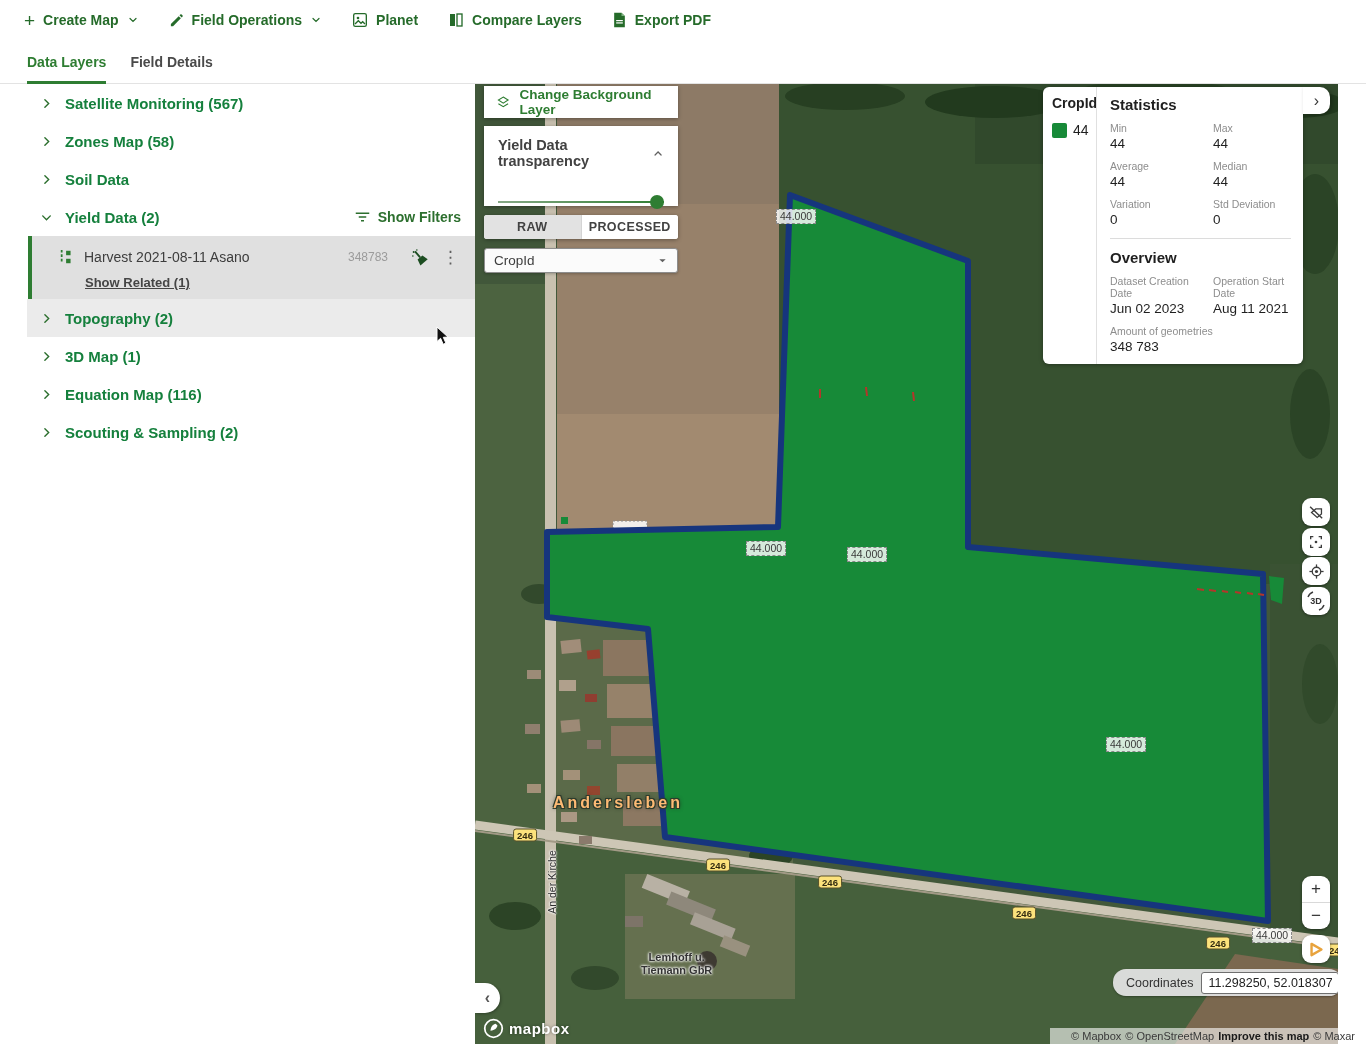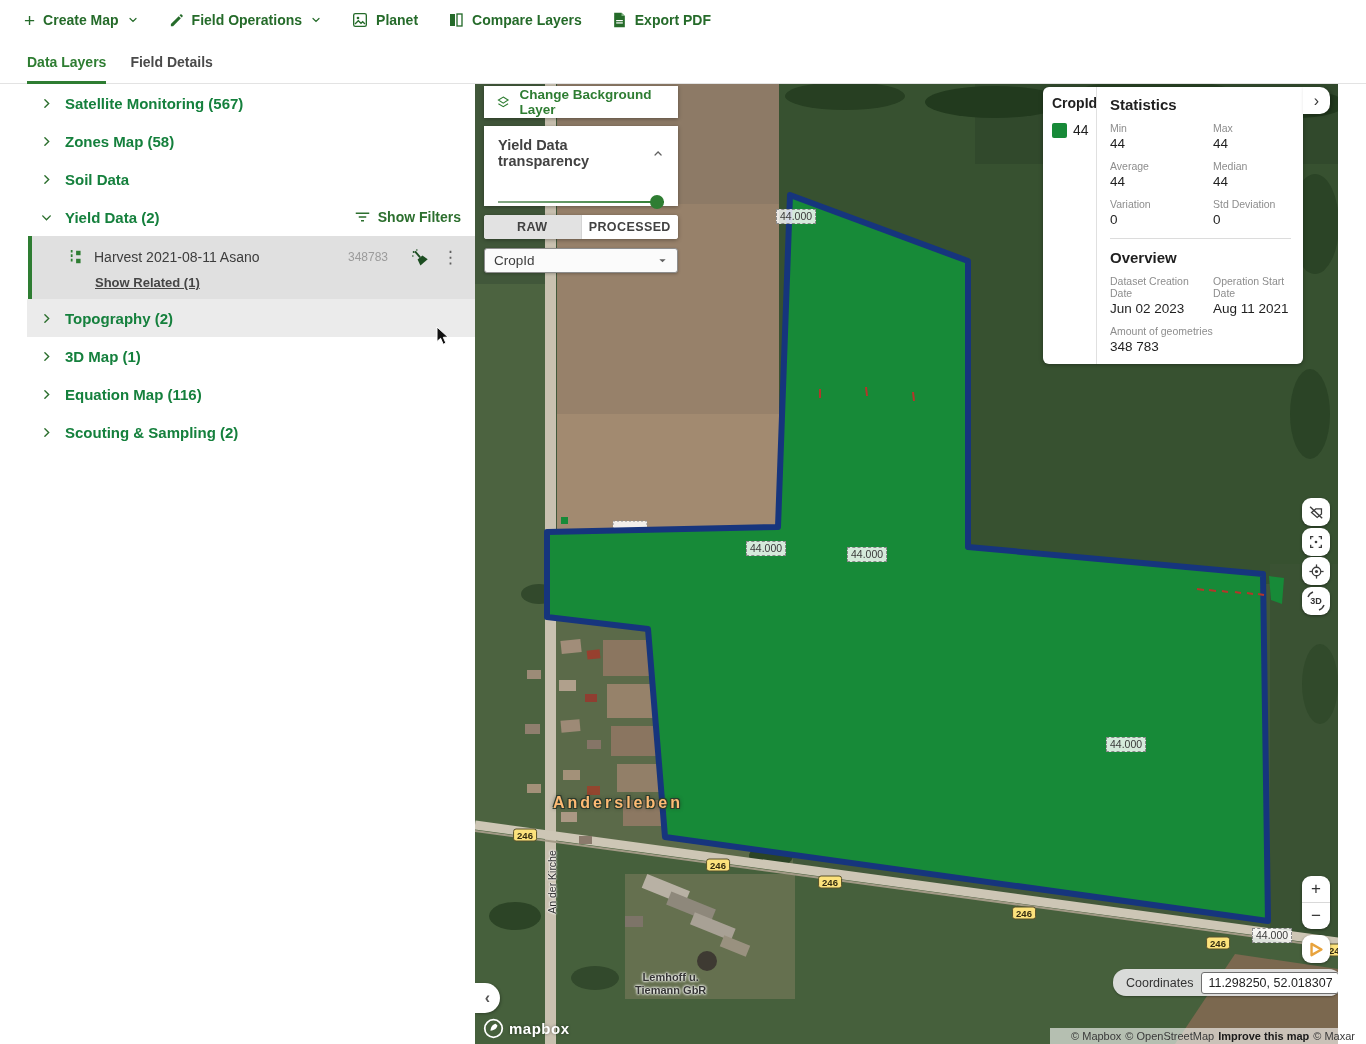--- a/index.html
+++ b/index.html
@@ -17,21 +17,21 @@
   .tab.active { color:#2e7d32; }
   .tab.active::after { content:""; position:absolute; left:0; right:0; bottom:0; height:3px; background:#2e7d32; }
 
   
   #sidebar { position:absolute; left:0; top:84px; width:475px; height:960px; background:#fff; z-index:20; }
   .sec-row { height:38px; margin-left:27px; display:flex; align-items:center; gap:12px; padding-left:13px; padding-right:14px; cursor:pointer; }
   .sec-row.hover { background:#ebebeb; }
   .sec-label { color:#15803d; font-size:15px; font-weight:700; flex:0 0 auto; }
   .sec-spacer { flex:1; }
   .show-filters { display:flex; align-items:center; gap:8px; color:#2c6f2e; font-size:14px; font-weight:700; cursor:pointer; }
-  .sel-item { margin-left:28px; width:447px; background:#e0e0e0; border-left:4px solid #2e7d32; padding:9px 12px 8px 36px; }
+  .sel-item { margin-left:28px; width:447px; background:#e0e0e0; border-left:4px solid #2e7d32; padding:9px 12px 8px 26px; }
   .sel-row1 { display:flex; align-items:center; gap:8px; height:24px; }
   .sel-title { color:#3d3d3d; font-size:14px; flex:1; }
   .sel-count { color:#9b9b9b; font-size:12px; margin-right:14px; }
   .kebab { color:#5f5f5f; font-size:17px; line-height:1; padding:0 4px; cursor:pointer; }
   .sel-link { display:inline-block; margin-left:27px; margin-top:6px; color:#454545; font-size:13px; font-weight:700; text-decoration:underline; cursor:pointer; }
 
   
   #map { position:absolute; left:475px; top:84px; width:863px; height:960px; overflow:hidden; background:#42583a; z-index:10; }
   #map-svg { position:absolute; left:0; top:0; }
   .overlay { position:absolute; z-index:5; }
@@ -312,21 +312,21 @@
     <div class="yield-label" style="left:631px; top:653px;">44.000</div>
     <div class="yield-label" style="left:777px; top:844px;">44.000</div>
     <div class="shield" style="left:50px; top:751px;">246</div>
     <div class="shield" style="left:243px; top:781px;">246</div>
     <div class="shield" style="left:355px; top:798px;">246</div>
     <div class="shield" style="left:549px; top:829px;">246</div>
     <div class="shield" style="left:743px; top:859px;">246</div>
     <div class="shield" style="left:862px; top:866px;">246</div>
     <div class="place-label" style="left:78px; top:710px;">Andersleben</div>
     <div class="street-label" style="left:45px; top:792px;">An der Kirche</div>
-    <div class="farm-label" style="left:160px; top:867px;margin-top:20px;">
+    <div class="farm-label" style="left:166px; top:867px;">
       <div>Lemhoff u.</div>
       <div>Tiemann GbR</div>
     </div>
 
     <div class="overlay panel bg-btn">
       <svg width="17" height="17" viewBox="0 0 24 24">
           <path d="M12 3l8 5-8 5-8-5z" fill="none" stroke="#2e7d32" stroke-width="1.8"></path>
           <path d="M4 14l8 5 8-5" fill="none" stroke="#2e7d32" stroke-width="1.8"></path>
         </svg>
       <span>Change Background Layer</span>

